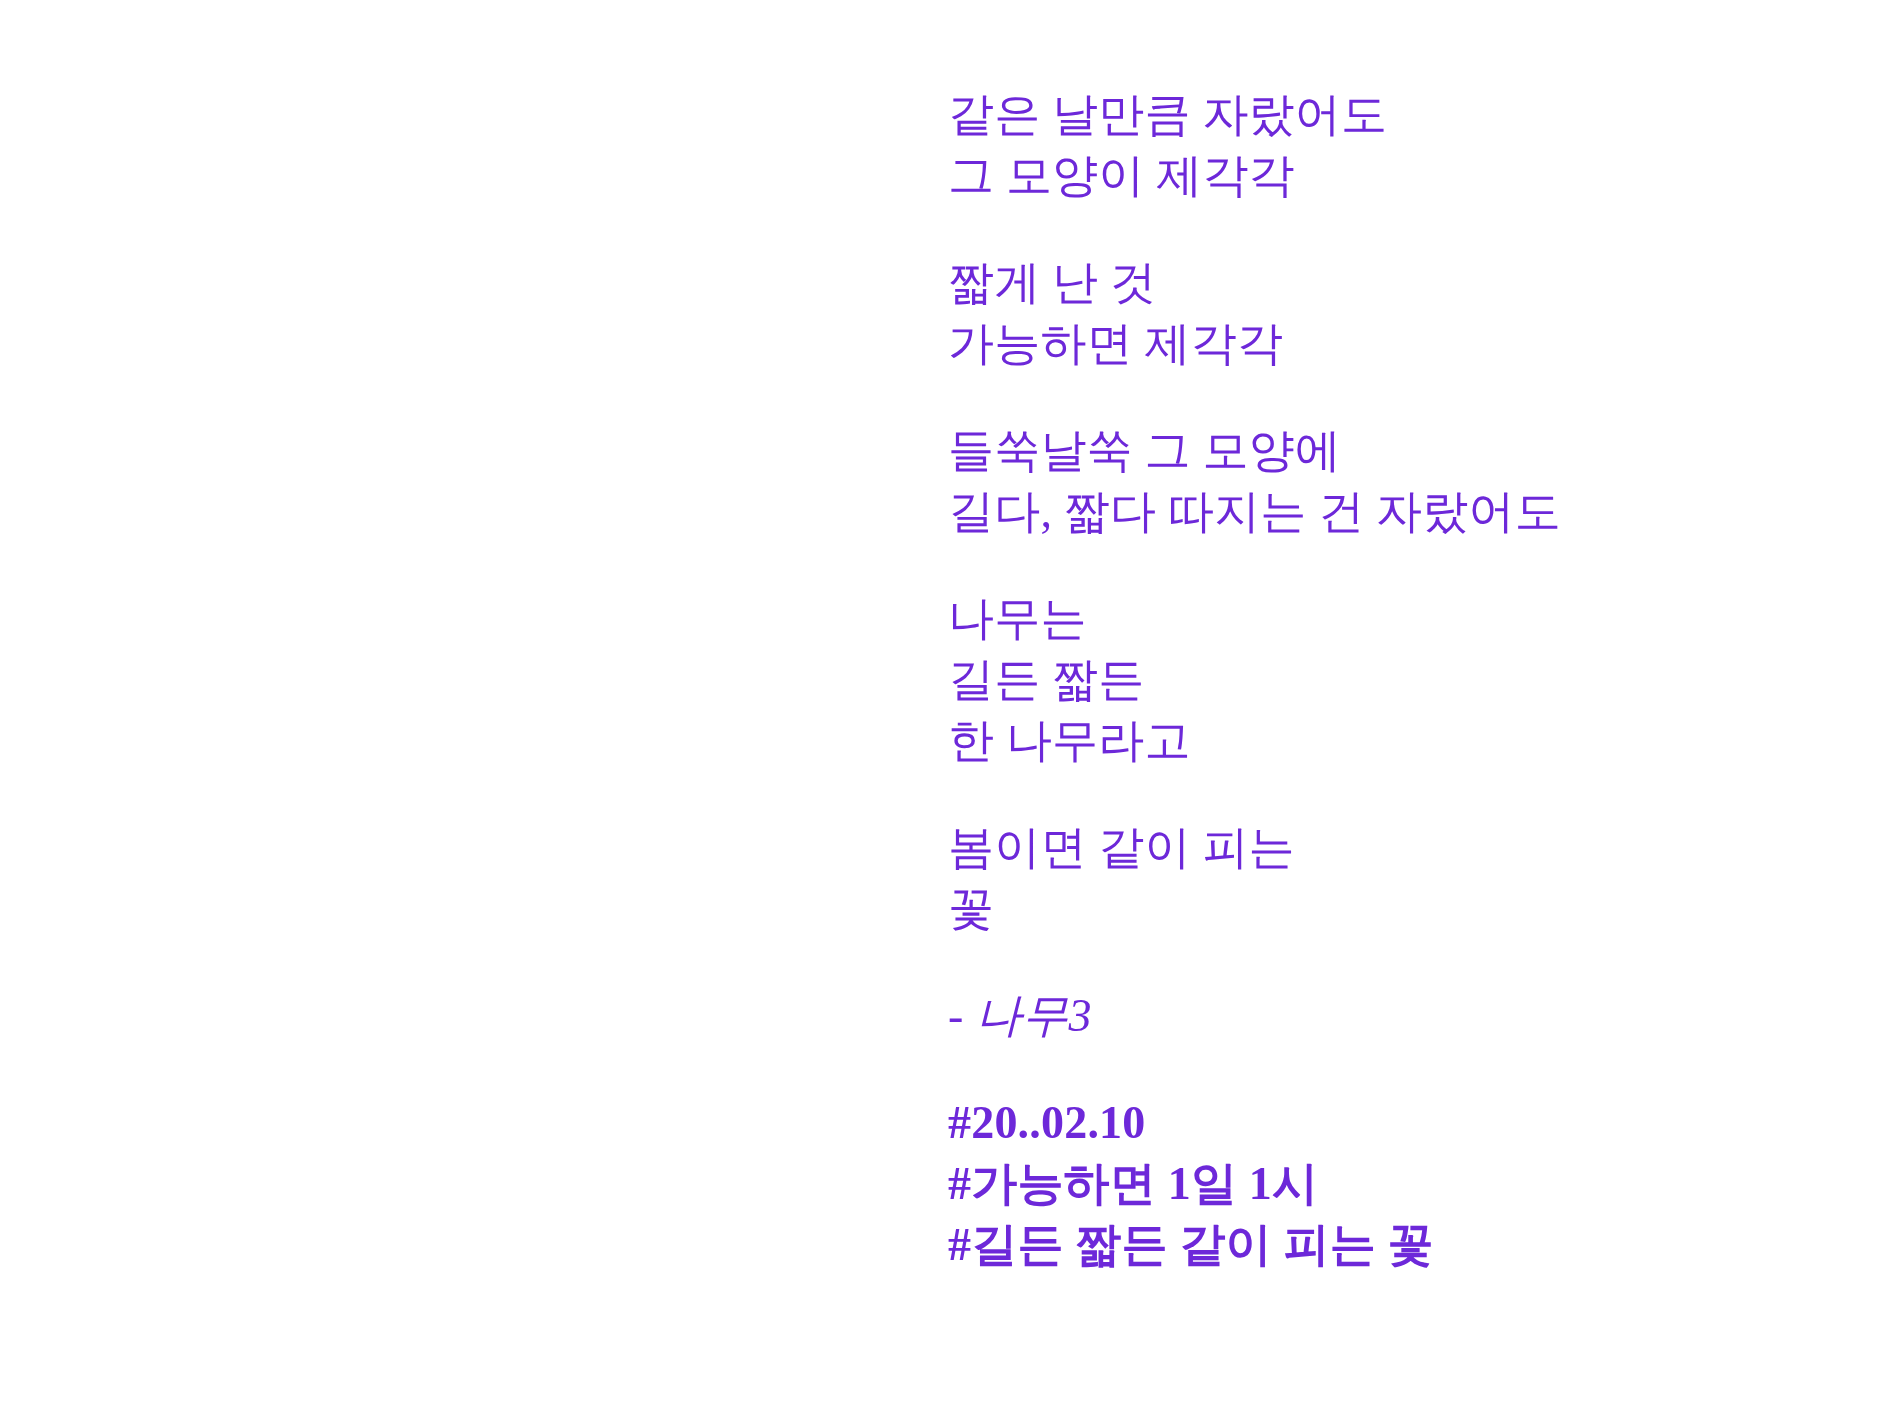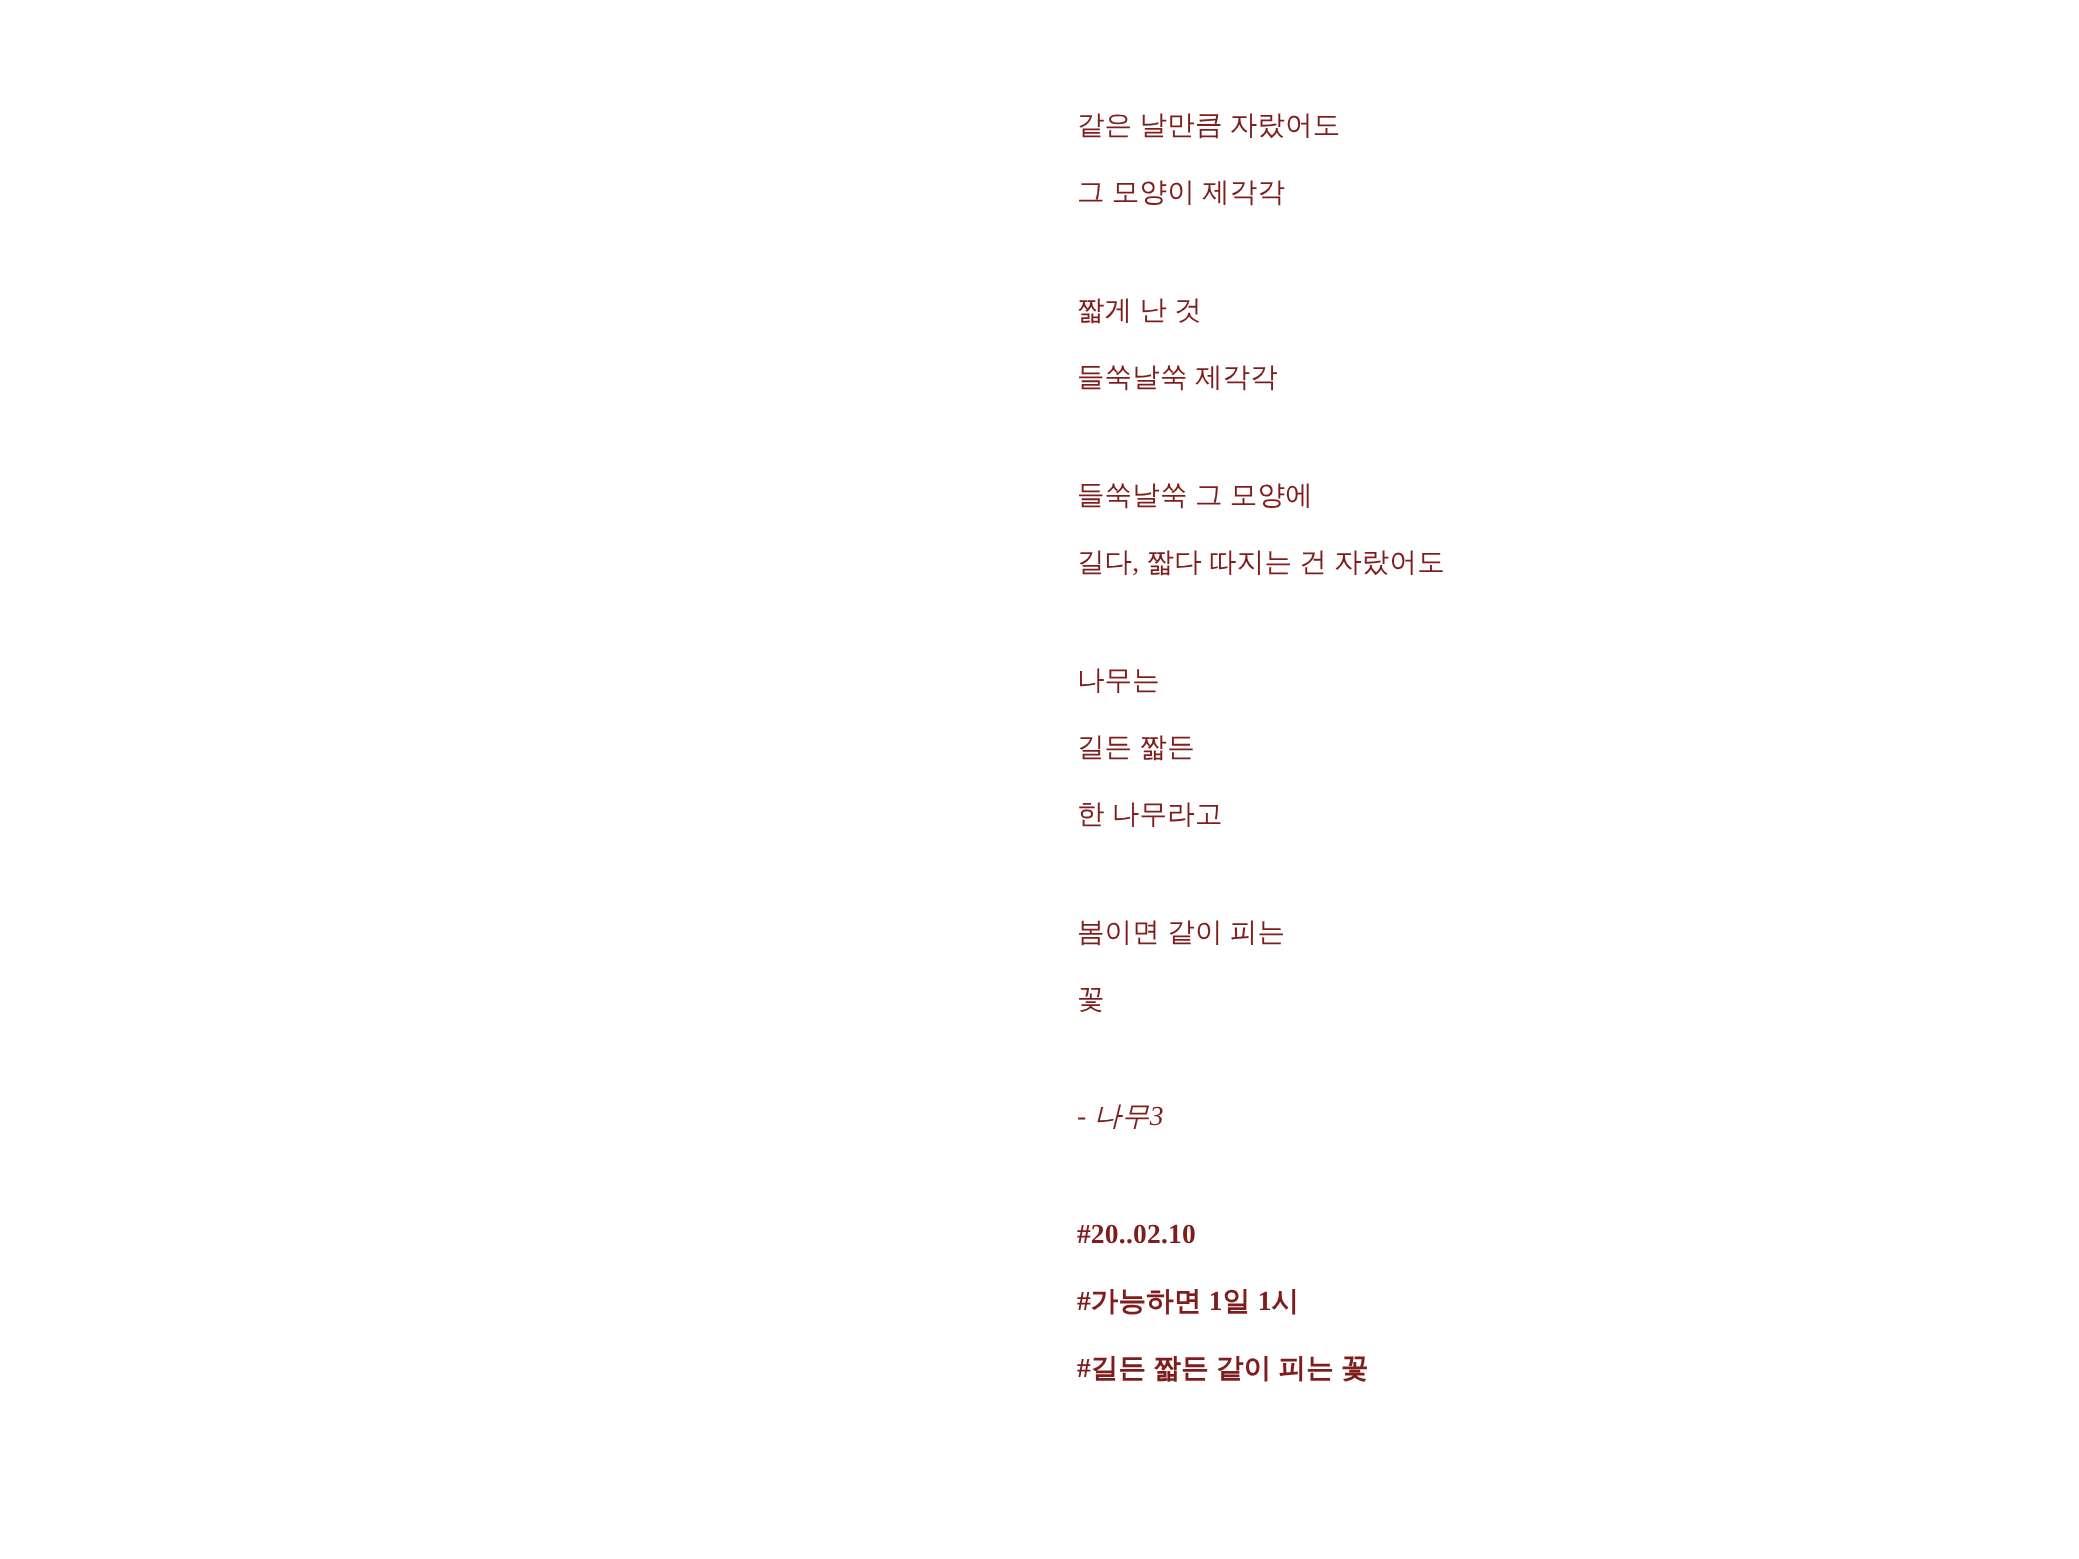--- a/index.html
+++ b/index.html
@@ -28,26 +28,25 @@
     width: 820px;
   }
   .stanza {
     margin: 0 0 46px 0;
   }
   .stanza:last-child {
     margin-bottom: 0;
     font-weight: bold;
   }
   .line {
-    font-size: 25px;
+    font-size: 46px;
     line-height: 61px;
     white-space: pre;
     letter-spacing: 0.2px;
-    color: #7f1d1d;
-    margin-left: 31px;
+    color: #6d28d9;
   }
   .signature .line {
     letter-spacing: 0.4px;
     font-style: italic;
   }
   .tags .line {
     letter-spacing: 0.2px;
   }
 </style>
 </head>
@@ -56,21 +55,21 @@
 <div class="page">
   <div class="poem">
 
     <div class="stanza">
       <div class="line">같은 날만큼 자랐어도</div>
       <div class="line">그 모양이 제각각</div>
     </div>
 
     <div class="stanza">
       <div class="line">짧게 난 것</div>
-      <div class="line">들쑥날쑥 제각각</div>
+      <div class="line">가능하면 제각각</div>
     </div>
 
     <div class="stanza">
       <div class="line">들쑥날쑥 그 모양에</div>
       <div class="line">길다, 짧다 따지는 건 자랐어도</div>
     </div>
 
     <div class="stanza">
       <div class="line">나무는</div>
       <div class="line">길든 짧든</div>

